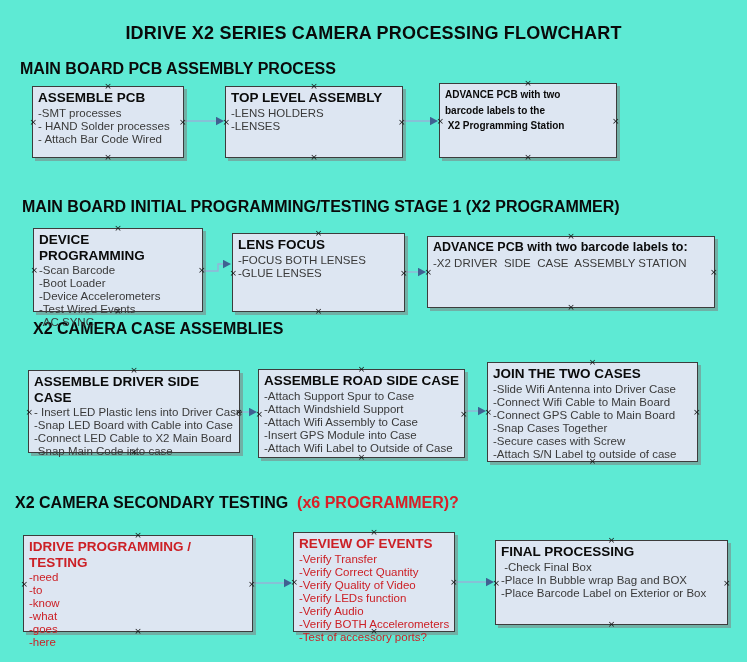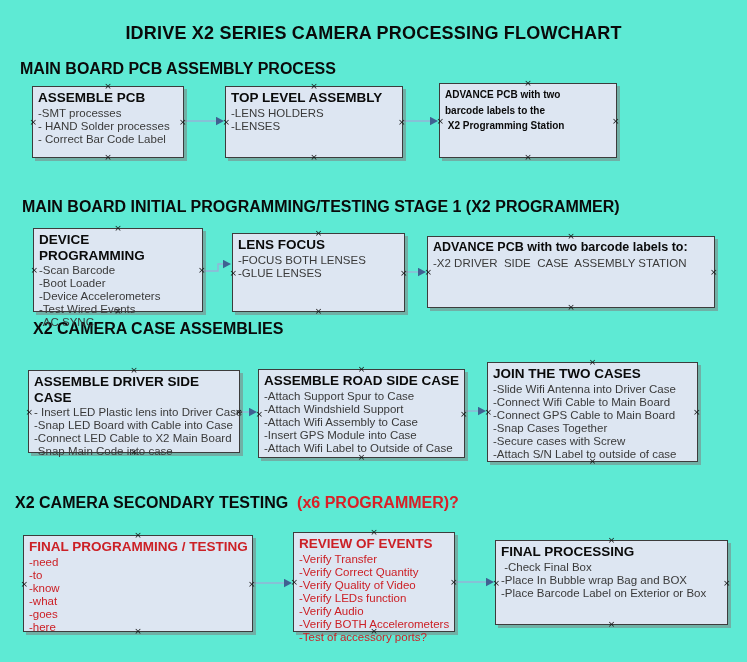--- a/index.html
+++ b/index.html
@@ -79,21 +79,21 @@
     <polyline points="240,412 256,412" marker-end="url(#arr)"></polyline>
     <polyline points="465,411 485,411" marker-end="url(#arr)"></polyline>
     <polyline points="253,583 291,583" marker-end="url(#arr)"></polyline>
     <polyline points="455,582 493,582" marker-end="url(#arr)"></polyline>
   </svg>
 
   <div id="s1b1" class="fbox">
     <div class="fbox-title">ASSEMBLE PCB</div>
     <div class="fbox-line">-SMT processes</div>
     <div class="fbox-line">- HAND Solder processes</div>
-    <div class="fbox-line">- Correct Bar Code Label</div>
+    <div class="fbox-line">- Attach Bar Code Wired</div>
   <span class="h h-t">×</span>
       <span class="h h-b">×</span>
       <span class="h h-l">×</span>
       <span class="h h-r">×</span>
     </div>
 
   <div id="s1b2" class="fbox">
     <div class="fbox-title">TOP LEVEL ASSEMBLY</div>
     <div class="fbox-line">-LENS HOLDERS</div>
     <div class="fbox-line">-LENSES</div>
@@ -178,21 +178,21 @@
     <div class="fbox-line">-Snap Cases Together</div>
     <div class="fbox-line">-Secure cases with Screw</div>
     <div class="fbox-line">-Attach S/N Label to outside of case</div>
   <span class="h h-t">×</span>
       <span class="h h-b">×</span>
       <span class="h h-l">×</span>
       <span class="h h-r">×</span>
     </div>
 
   <div id="s4b1" class="fbox red">
-    <div class="fbox-title">FINAL PROGRAMMING / TESTING</div>
+    <div class="fbox-title">IDRIVE PROGRAMMING / TESTING</div>
     <div class="fbox-line">-need</div>
     <div class="fbox-line">-to</div>
     <div class="fbox-line">-know</div>
     <div class="fbox-line">-what</div>
     <div class="fbox-line">-goes</div>
     <div class="fbox-line">-here</div>
   <span class="h h-t">×</span>
       <span class="h h-b">×</span>
       <span class="h h-l">×</span>
       <span class="h h-r">×</span>

